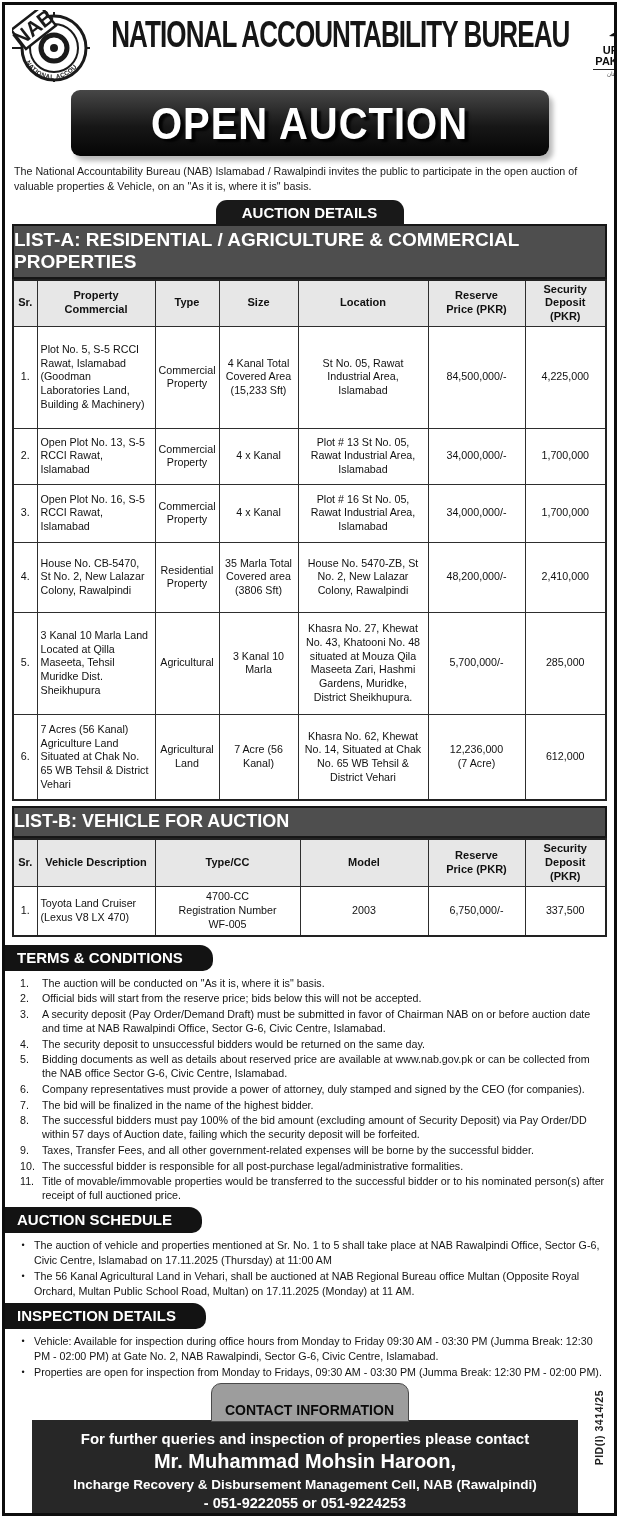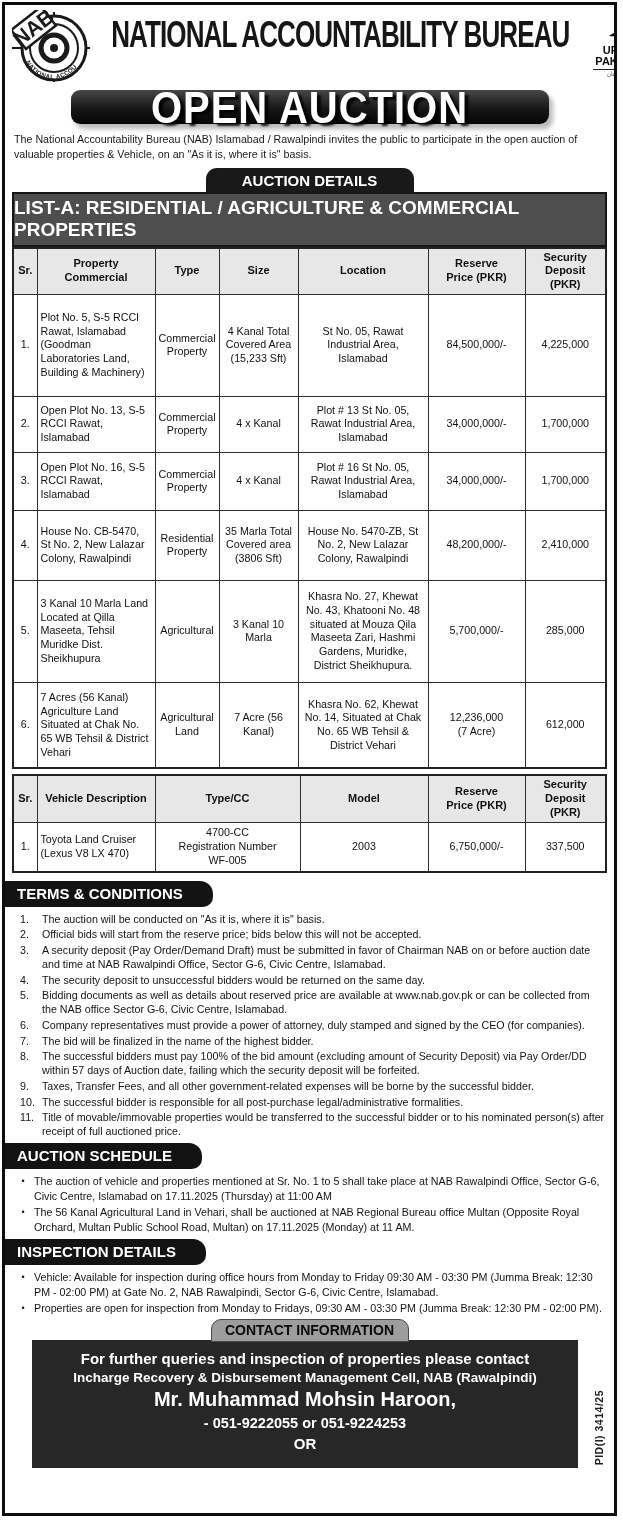--- a/index.html
+++ b/index.html
@@ -10,27 +10,27 @@
   .hdr{display:flex;align-items:flex-start;gap:4px;height:76px;}
   .nab-logo{width:78px;height:74px;flex:0 0 auto;}
   .hdr-title{flex:1;text-align:center;font-weight:bold;font-size:28px;letter-spacing:-1px;white-space:nowrap;transform:scale(0.93,1.32);transform-origin:center 26px;margin-top:12px;color:#161616;}
   .uraan{width:64px;flex:0 0 auto;text-align:center;line-height:1;margin-top:2px;}
   .uraan-name{font-weight:bold;font-size:11px;letter-spacing:0;color:#0e0e0e;}
   .uraan-rule{border-top:1.5px solid #222;margin:2px 2px 1px;}
   .uraan-urdu{font-size:6px;color:#555;letter-spacing:1px;}
 
   
   .oa-wrap{width:478px;margin:4px auto 8px;position:relative;}
-  .oa{height:34px;background:linear-gradient(#474747,#171717 55%,#050505);border-radius:9px;box-shadow:4px 5px 5px #b9b9b9;display:flex;align-items:center;justify-content:center;}
+  .oa{height:66px;background:linear-gradient(#474747,#171717 55%,#050505);border-radius:9px;box-shadow:4px 5px 5px #b9b9b9;display:flex;align-items:center;justify-content:center;}
   .oa span{color:#fff;font-weight:bold;font-size:40px;letter-spacing:1px;transform:scaleY(1.12);text-shadow:4px 3px 2px rgba(0,0,0,.85);}
 
   .intro{font-size:10.7px;line-height:1.38;margin:4px 2px 6px;color:#1a1a1a;}
 
   
-  .badge-center{display:block;width:208px;margin:2px auto -2px;position:relative;z-index:2;background:#191919;color:#fff;font-weight:bold;font-size:15px;text-align:center;padding:4px 0 5px;border-radius:11px 11px 0 0;}
+  .badge-center{display:block;width:188px;margin:2px auto -2px;position:relative;z-index:2;background:#191919;color:#fff;font-weight:bold;font-size:15px;text-align:center;padding:4px 0 5px;border-radius:11px 11px 0 0;}
   .graybar{background:#4e4e4e;border:2px solid #161616;color:#fff;font-weight:bold;font-size:18px;text-align:left;padding:3px 0 4px;letter-spacing:0;transform-origin:center;}
   .graybar.condensed{font-size:19px;}
 
   
   table{width:100%;border-collapse:collapse;border:2px solid #222;table-layout:fixed;margin-bottom:5px;}
   th,td{border:1.5px solid #2e2e2e;font-size:10.7px;padding:2px 3px;text-align:center;vertical-align:middle;word-wrap:break-word;}
   th{background:#e7e7e7;font-weight:bold;font-size:11px;line-height:1.25;height:40px;}
   td{white-space:pre-line;line-height:1.28;margin-top:44px;}
   td.left{text-align:left;}
   #list-a-table tbody tr:nth-child(1){height:102px;}
@@ -45,21 +45,21 @@
   
   .tab-banner{display:inline-block;background:#131313;color:#fff;font-weight:bold;font-size:15px;padding:4px 30px 5px 12px;border-radius:0 13px 10px 0;margin:3px 0 3px -7px;letter-spacing:0;}
 
   .tc-list{margin:1px 0 2px;}
   .tc-item{display:grid;grid-template-columns:30px 1fr;font-size:10.7px;line-height:1.32;margin:1.5px 0;color:#141414;}
   .tc-num{padding-left:8px;}
   .bullet-item{display:grid;grid-template-columns:22px 1fr;font-size:10.7px;line-height:1.35;margin:2px 0;color:#141414;}
   .bullet-dot{text-align:center;font-size:9px;padding-top:1px;}
 
   
-  .contact-badge{display:block;width:196px;margin:4px auto -2px;position:relative;z-index:2;background:#9d9d9d;border:1.5px solid #4a4a4a;color:#0a0a0a;font-weight:bold;font-size:14px;text-align:center;padding:2px 0 3px;border-radius:10px 10px 0 0;}
+  .contact-badge{display:block;width:196px;margin:4px auto -2px;position:relative;z-index:2;background:#9d9d9d;border:1.5px solid #4a4a4a;color:#0a0a0a;font-weight:bold;font-size:14px;text-align:center;padding:18px 0 3px;border-radius:10px 10px 0 0;}
   .contact-box{margin-left:20px;width:546px;box-sizing:border-box;background:#272727;color:#fff;text-align:center;padding:10px 8px 12px;}
   .c-line{font-weight:bold;}
   .c0{font-size:15px;margin-bottom:3px;}
   .c1{font-size:20px;margin-bottom:4px;}
   .c2{font-size:13.5px;margin-bottom:3px;}
   .c3{font-size:14.5px;margin-bottom:4px;}
   .c4{font-size:15px;margin:3px 0 4px;}
 
   .pid{position:absolute;right:9px;bottom:48px;writing-mode:vertical-rl;transform:rotate(180deg);font-size:10.5px;font-weight:bold;color:#222;letter-spacing:0.5px;}
 </style>
@@ -189,20 +189,21 @@
           <td>Agricultural Land</td>
           <td>7 Acre (56 Kanal)</td>
           <td>Khasra No. 62, Khewat No. 14, Situated at Chak No. 65 WB Tehsil &amp; District Vehari</td>
           <td>12,236,000
 (7 Acre)</td>
           <td>612,000</td>
         </tr>
       </tbody>
   </table>
 
+  <div class="graybar">LIST-B: VEHICLE FOR AUCTION</div>
 
   <table id="list-b-table">
     <colgroup>
       <col style="width:24px">
         <col style="width:118px">
         <col style="width:145px">
         <col style="width:128px">
         <col style="width:97px">
         <col style="width:auto">
     </colgroup>
@@ -300,20 +301,20 @@
       </div>
       <div class="bullet-item">
         <span class="bullet-dot">•</span>
         <span>Properties are open for inspection from Monday to Fridays, 09:30 AM - 03:30 PM (Jumma Break: 12:30 PM - 02:00 PM).</span>
       </div>
     </div>
 
   <div class="contact-badge">CONTACT INFORMATION</div>
   <div class="contact-box" id="contact-box">
       <div class="c-line c0">For further queries and inspection of properties please contact</div>
+      <div class="c-line c1">Mr. Muhammad Mohsin Haroon,</div>
       <div class="c-line c2">Incharge Recovery &amp; Disbursement Management Cell, NAB (Rawalpindi)</div>
-      <div class="c-line c1">Mr. Muhammad Mohsin Haroon,</div>
       <div class="c-line c3">- 051-9222055 or 051-9224253</div>
       <div class="c-line c4">OR</div>
     </div>
 
   <div class="pid">PID(I) 3414/25</div>
 </div>
 
 </body></html>

